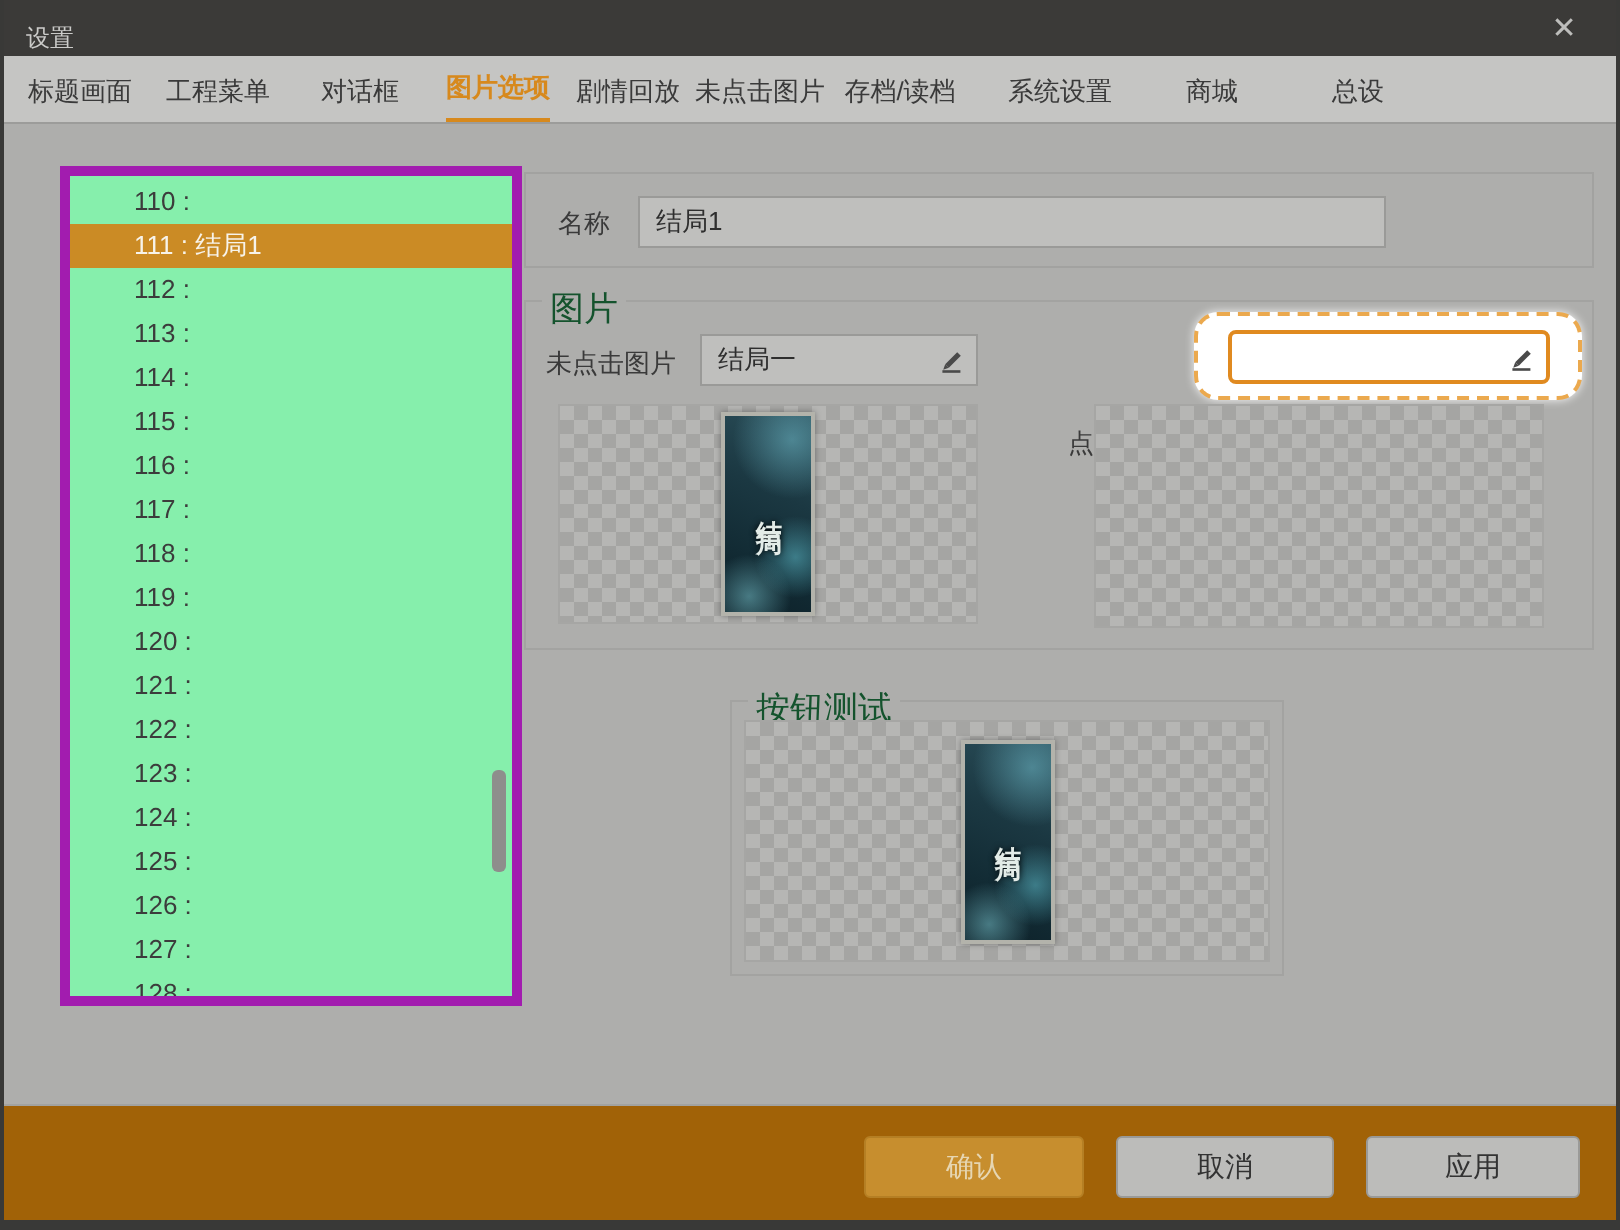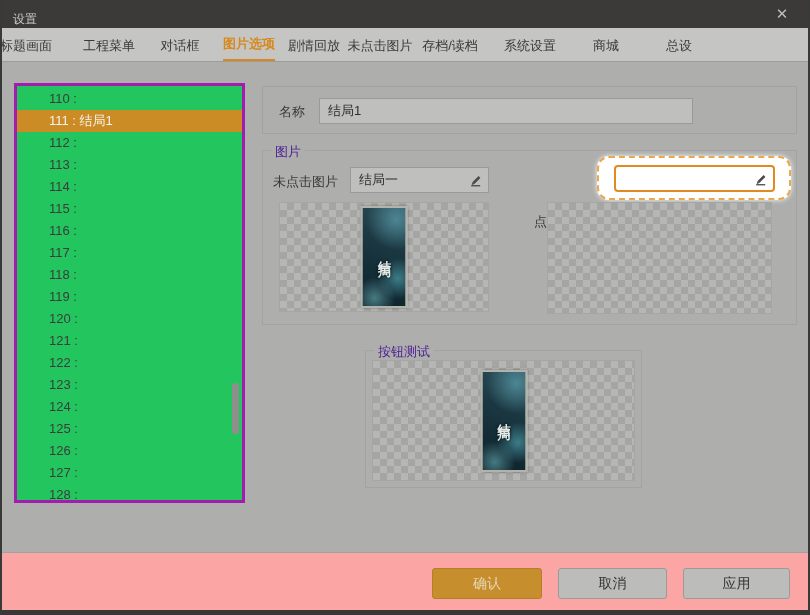--- a/index.html
+++ b/index.html
@@ -27,22 +27,22 @@
     background:#c5c5c3; border-bottom:1px solid #9c9c9a;
   }
   .tab {
     position:absolute; top:0; height:100%; transform:translateX(-50%);
     display:flex; align-items:center; font-size:13px; color:#3a3a3a;
     padding-top:2px; white-space:nowrap; cursor:default;
   }
   .tab.active { color:#d7891d; font-weight:bold; border-bottom:2px solid #d7891d; padding-top:0; }
   
   .listbox {
-    position:absolute; left:12px; top:83px; width:231px; height:420px;
-    background:#22c55e; border:3px solid #a21caf; overflow:hidden; padding-top:2px;
+    position:absolute; left:28px; top:83px; width:231px; height:420px;
+    background:#86efac; border:5px solid #a21caf; overflow:hidden; padding-top:2px;
   }
   .list-item {
     height:22px; line-height:22px; padding-left:32px;
     font-size:13px; color:#3c3c3c; white-space:nowrap;
   }
   .list-item.selected { background:#cb8b25; color:#f7f3ea; }
   .scroll-thumb {
     position:absolute; right:3px; top:297px; width:7px; height:51px;
     background:#8e8e8c; border-radius:3px;
   }
@@ -61,21 +61,21 @@
   .text-input {
     background:#bfbfbd; border:1px solid #9a9a98; font-size:13px; color:#2e2e2e;
     display:flex; align-items:center; padding:0 8px;
   }
   .name-input { position:absolute; left:56px; top:11px; width:374px; height:26px; }
   .group {
     position:absolute; border:1px solid #a3a3a1;
   }
   .group .legend {
     position:absolute; top:-8px; left:8px; background:#aeaeac; padding:0 4px;
-    font-size:13px; color:#4c1d95;text-align:center;
+    font-size:17px; color:#14532d;text-align:center;
   }
   .img-group { left:260px; top:150px; width:535px; height:175px; }
   .img-group .lbl1 { position:absolute; left:10px; top:22px; }
   .pick-input { position:absolute; left:87px; top:16px; width:139px; height:26px; padding-right:24px; }
   .pencil { position:absolute; right:5px; top:50%; transform:translateY(-50%); width:15px; height:15px; }
   .img-group .lbl2 { position:absolute; left:271px; top:22px;margin-top:40px; }
   .focus-glow {
     position:absolute; left:334px; top:5px; width:194px; height:44px;
     background:#ffffff; border:2px dashed #eba94e; border-radius:12px;
     box-shadow:0 0 5px rgba(255,255,255,0.9);
@@ -108,42 +108,42 @@
   }
   .banner .vtext {
     writing-mode:vertical-rl; color:#e3ece8; font-size:13px; font-weight:bold;
     letter-spacing:5px; text-shadow:0 0 3px rgba(0,0,0,0.85);
   }
   .test-group { left:363px; top:350px; width:277px; height:138px; }
   .test-checker { position:absolute; left:6px; top:9px; width:263px; height:121px; }
   
   .footer {
     position:absolute; left:0; right:0; top:552px; bottom:0;
-    background:#fca5a5; border-top:1px solid #a2a2a0;
+    background:#a16207; border-top:1px solid #a2a2a0;
   }
   .btn {
     position:absolute; top:15px; height:31px; border-radius:3px;
     display:flex; align-items:center; justify-content:center; font-size:14px;
   }
   .btn-confirm { left:430px; width:110px; background:#c78e2e; color:#e6d6b2; border:1px solid #b57f24; }
   .btn-cancel  { left:556px; width:109px; background:#bcbcba; color:#333; border:1px solid #9a9a98; }
   .btn-apply   { left:681px; width:107px; background:#bcbcba; color:#333; border:1px solid #9a9a98; }
 </style>
 </head>
 <body>
 
 <div class="window">
 
   <div class="titlebar">
     <span class="title">设置</span>
     <span class="close">✕</span>
   </div>
 
   <div class="tabbar">
-    <span class="tab" style="left:24px">标题画面</span>
+    <span class="tab" style="left:38px">标题画面</span>
     <span class="tab" style="left:107px">工程菜单</span>
     <span class="tab" style="left:178px">对话框</span>
     <span class="tab active" style="left:247px">图片选项</span>
     <span class="tab" style="left:312px">剧情回放</span>
     <span class="tab" style="left:378px">未点击图片</span>
     <span class="tab" style="left:448px">存档/读档</span>
     <span class="tab" style="left:528px">系统设置</span>
     <span class="tab" style="left:604px">商城</span>
     <span class="tab" style="left:677px">总设</span>
   </div>

